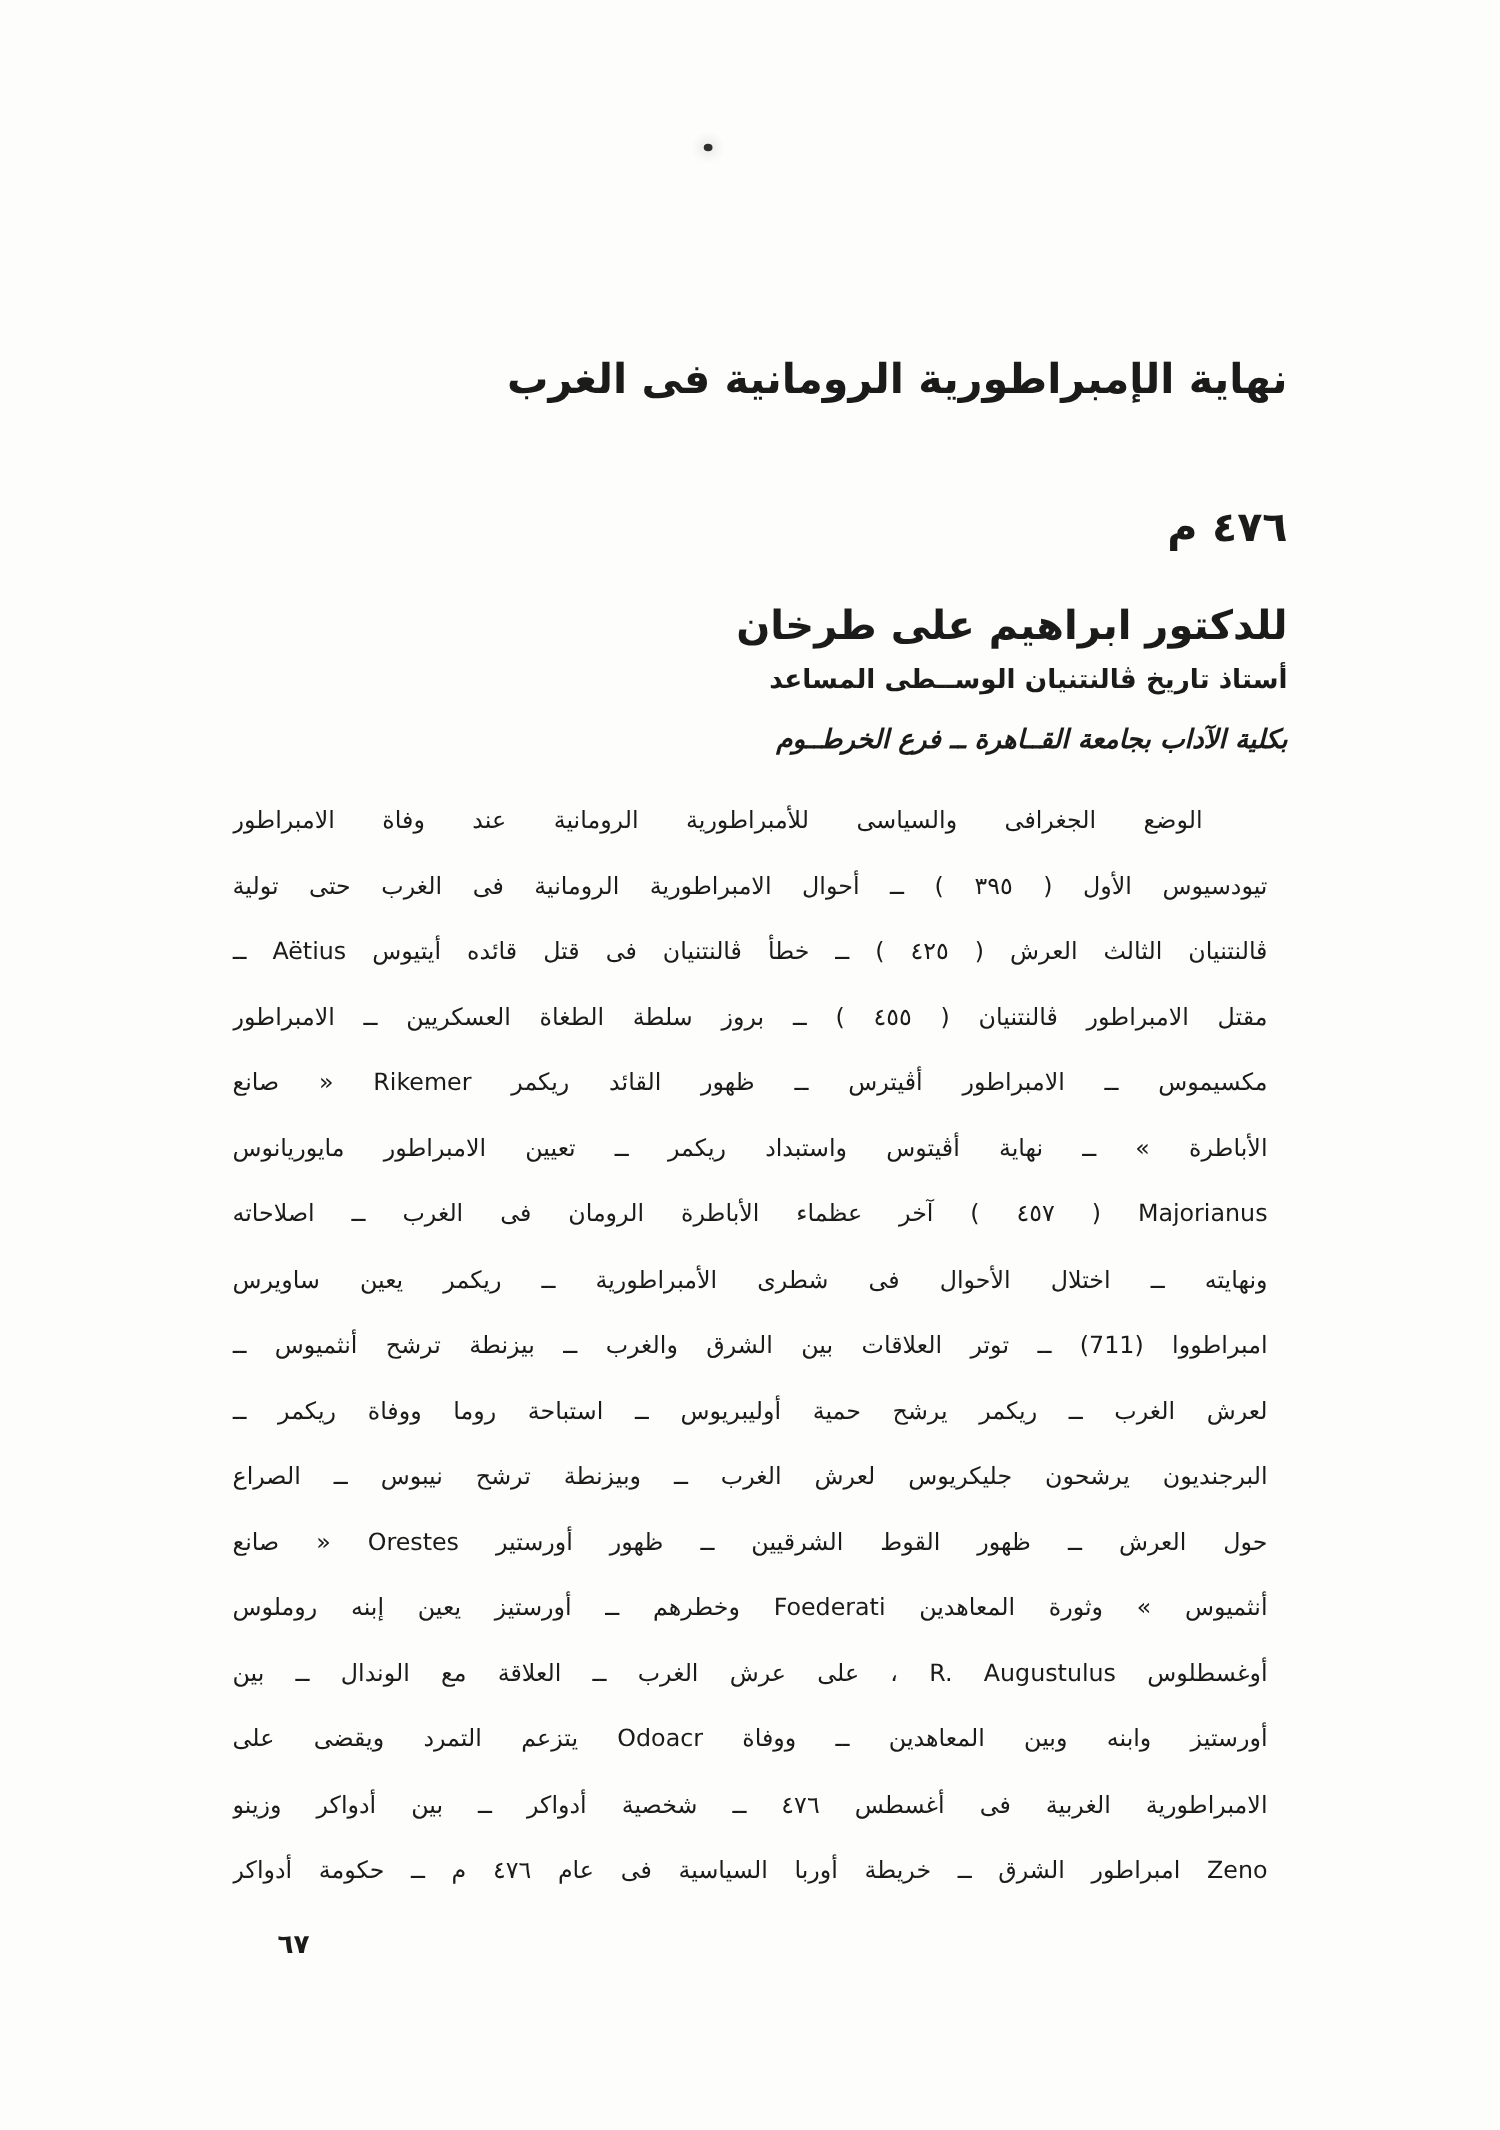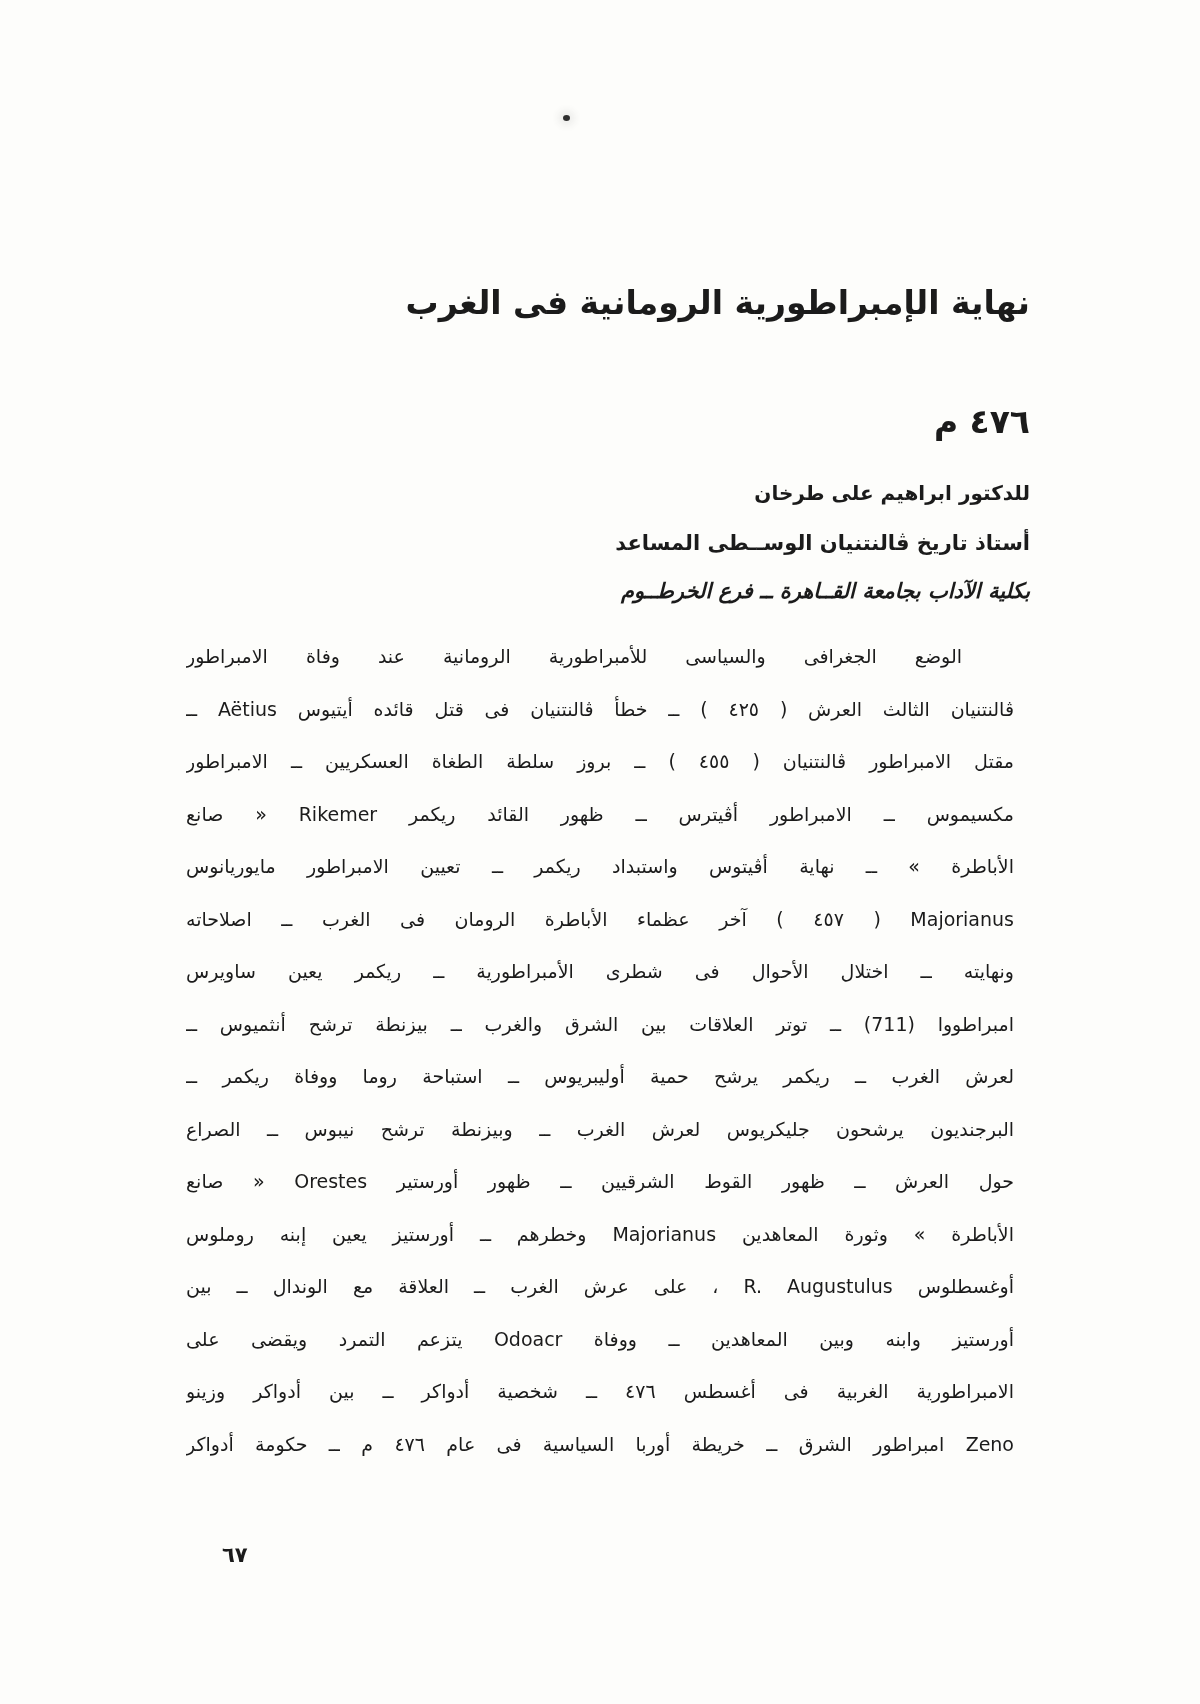--- a/index.html
+++ b/index.html
@@ -16,21 +16,21 @@
   .ink-dot {
     position: absolute; left: 563px; top: 115px;
     width: 7px; height: 6px; border-radius: 50%;
     background: #2f2f2f;
     box-shadow: 0 0 7px 5px rgba(60,60,60,0.08);
   }
 
   .head { position: absolute; left: 185px; right: 170px; text-align: right; direction: rtl; }
   .doc-title   { top: 283px; font-size: 33px; font-weight: bold; letter-spacing: 0.5px; }
   .doc-year    { top: 402px; font-size: 33px; font-weight: bold; }
-  .doc-byline  { top: 481px; font-size: 20px; font-weight: bold; }
+  .doc-byline  { top: 481px; font-size: 32px; font-weight: bold; }
   .doc-aff1    { top: 531px; font-size: 21px; font-weight: bold; }
   .doc-aff2    { top: 579px; font-size: 21px; font-weight: bold; font-style: italic; }
 
   .body-block {
     position: absolute;
     top: 630px; right: 186px;
     width: 828px;
     direction: rtl;
     font-size: 19px;
   }
@@ -60,31 +60,32 @@
   <div class="ink-dot"></div>
 
   <div class="head doc-title">نهاية الإمبراطورية الرومانية فى الغرب</div>
   <div class="head doc-year">٤٧٦ م</div>
   <div class="head doc-byline">للدكتور ابراهيم على طرخان</div>
   <div class="head doc-aff1">أستاذ تاريخ ڤالنتنيان الوســطى المساعد</div>
   <div class="head doc-aff2">بكلية الآداب بجامعة القــاهرة ــ فرع الخرطــوم</div>
 
   <div class="body-block">
     <div class="bline first">الوضع الجغرافى والسياسى للأمبراطورية الرومانية عند وفاة الامبراطور</div>
+    <div class="bline">تيودسيوس الأول ( ٣٩٥ ) ــ أحوال الامبراطورية الرومانية فى الغرب حتى تولية</div>
     <div class="bline">ڤالنتنيان الثالث العرش ( ٤٢٥ ) ــ خطأ ڤالنتنيان فى قتل قائده أيتيوس Aëtius ــ</div>
     <div class="bline">مقتل الامبراطور ڤالنتنيان ( ٤٥٥ ) ــ بروز سلطة الطغاة العسكريين ــ الامبراطور</div>
     <div class="bline">مكسيموس ــ الامبراطور أڤيترس ــ ظهور القائد ريكمر Rikemer « صانع</div>
     <div class="bline">الأباطرة » ــ نهاية أڤيتوس واستبداد ريكمر ــ تعيين الامبراطور مايوريانوس</div>
     <div class="bline">Majorianus ( ٤٥٧ ) آخر عظماء الأباطرة الرومان فى الغرب ــ اصلاحاته</div>
     <div class="bline">ونهايته ــ اختلال الأحوال فى شطرى الأمبراطورية ــ ريكمر يعين ساويرس</div>
     <div class="bline">امبراطووا (711) ــ توتر العلاقات بين الشرق والغرب ــ بيزنطة ترشح أنثميوس ــ</div>
     <div class="bline">لعرش الغرب ــ ريكمر يرشح حمية أوليبريوس ــ استباحة روما ووفاة ريكمر ــ</div>
     <div class="bline">البرجنديون يرشحون جليكريوس لعرش الغرب ــ وبيزنطة ترشح نيبوس ــ الصراع</div>
     <div class="bline">حول العرش ــ ظهور القوط الشرقيين ــ ظهور أورستير Orestes « صانع</div>
-    <div class="bline">الأباطرة » وثورة المعاهدين Majorianus وخطرهم ــ أورستيز يعين إبنه روملوس</div>
+    <div class="bline">أنثميوس » وثورة المعاهدين Foederati وخطرهم ــ أورستيز يعين إبنه روملوس</div>
     <div class="bline">أوغسطلوس R. Augustulus ، على عرش الغرب ــ العلاقة مع الوندال ــ بين</div>
     <div class="bline">أورستيز وابنه وبين المعاهدين ــ ووفاة Odoacr يتزعم التمرد ويقضى على</div>
     <div class="bline">الامبراطورية الغربية فى أغسطس ٤٧٦ ــ شخصية أدواكر ــ بين أدواكر وزينو</div>
     <div class="bline">Zeno امبراطور الشرق ــ خريطة أوربا السياسية فى عام ٤٧٦ م ــ حكومة أدواكر</div>
   </div>
 
   <div class="page-number">٦٧</div>
 
 </div>
 

